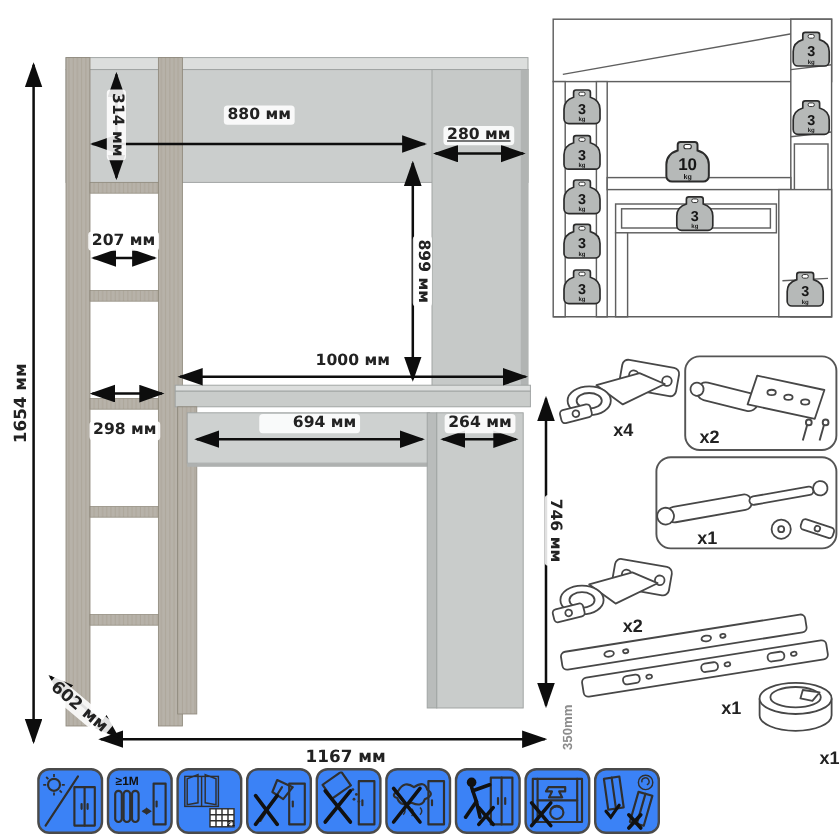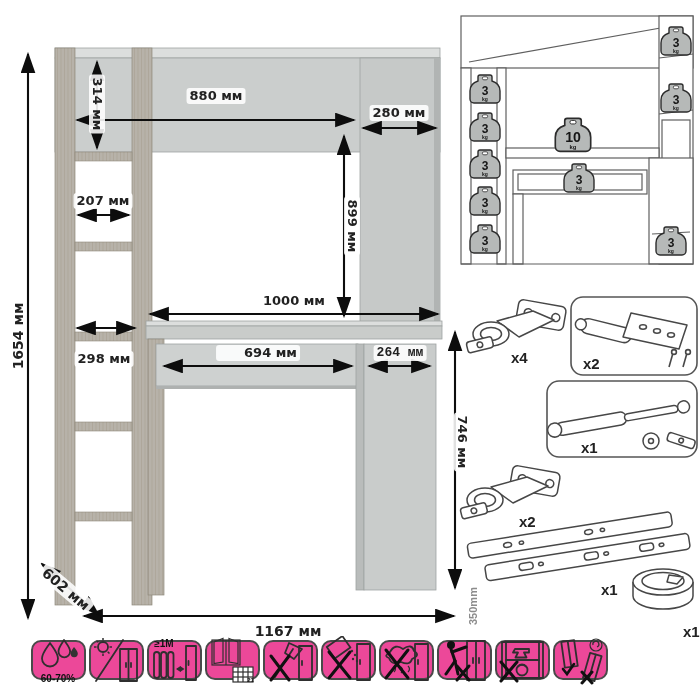--- a/index.html
+++ b/index.html
@@ -16,21 +16,21 @@
   .dim.rm90{transform:translate(-50%,-50%) rotate(-90deg);}
   .dim.r40{transform:translate(-50%,-50%) rotate(40deg);}
   
   .qty{font:700 15px "Liberation Sans",sans-serif;fill:#222;}
   .lenlabel{font:700 11px "Liberation Sans",sans-serif;fill:#8c8c8c;}
   
   .wt-num{font:700 12px "Liberation Sans",sans-serif;fill:#161616;text-anchor:middle;}
   .wt-unit{font:700 5px "Liberation Sans",sans-serif;fill:#161616;text-anchor:middle;}
   
   .icons-row{position:absolute;left:31px;top:640px;width:640px;height:57px;display:flex;gap:3px;}
-  .care{flex:0 0 55px;height:40px;border:2px solid #4a4a4a;border-radius:10px;background:#ec4899;
+  .care{flex:0 0 55px;height:55px;border:2px solid #4a4a4a;border-radius:10px;background:#3b82f6;
         box-sizing:border-box;display:flex;align-items:center;justify-content:center;}
   .care svg{display:block;}
   .ic{stroke:#2f2f2f;stroke-width:1.8;fill:none;stroke-linecap:round;stroke-linejoin:round;}
   .ic-thin{stroke:#2f2f2f;stroke-width:1.2;fill:none;}
   .ic-x{stroke:#111;stroke-width:3;fill:none;stroke-linecap:round;}
   .ic-txt{font-weight:700;fill:#111;text-anchor:middle;}
   
   .lw{stroke:#5f5f5f;stroke-width:1.2;fill:#ffffff;}
   .hw{stroke:#474747;stroke-width:1.5;fill:#ffffff;stroke-linejoin:round;}
   .panel{stroke:#9fa3a2;stroke-width:0.8;}
@@ -91,27 +91,27 @@
       <line x1="369" y1="366" x2="430" y2="366" marker-start="url(#ah)" marker-end="url(#ah)"></line>
       <line x1="455" y1="332" x2="455" y2="588" marker-start="url(#ah)" marker-end="url(#ah)"></line>
       <line x1="84" y1="616" x2="454" y2="616" marker-start="url(#ah)" marker-end="url(#ah)"></line>
       <line x1="42" y1="564" x2="98" y2="614" marker-start="url(#ah)" marker-end="url(#ah)"></line>
     </g>
   </svg>
 
   <div class="dim big rm90" style="left:18px;top:336px;">1654 мм</div>
   <div class="dim r90" style="left:97px;top:104px;">314 мм</div>
   <div class="dim" style="left:216px;top:96px;">880 мм</div>
-  <div class="dim" style="left:399px;top:113px;">280 мм</div>
+  <div class="dim" style="left:399px;top:113px;text-decoration:underline;">280 мм</div>
   <div class="dim r90" style="left:352px;top:226px;">899 мм</div>
   <div class="dim" style="left:103px;top:201px;">207 мм</div>
   <div class="dim" style="left:104px;top:343px;margin-top:16px;">298 мм</div>
   <div class="dim" style="left:294px;top:301px;">1000 мм</div>
   <div class="dim" style="left:258px;top:353px;padding-left:28px;">694 мм</div>
-  <div class="dim" style="left:400px;top:353px;font-family:Liberation Mono, monospace;">264 мм</div>
+  <div class="dim" style="left:400px;top:353px;">264 мм</div>
   <div class="dim r90" style="left:462px;top:442px;">746 мм</div>
   <div class="dim big r40" style="left:66px;top:589px;">602 мм</div>
   <div class="dim big" style="left:288px;top:631px;">1167 мм</div>
 
   <svg class="abs" style="left:455px;top:2px;" width="245" height="292" viewBox="0 0 245 292">
     <defs>
       <g id="wt-shape">
         <path d="M-5,-15 h10 a2,2 0 0 1 2,2 v4 q8,2.5 8,10 v8 a4,4 0 0 1 -4,4 h-22 a4,4 0 0 1 -4,-4 v-8 q0,-7.5 8,-10 v-4 a2,2 0 0 1 2,-2 z" fill="#b6b9b8" stroke="#2c2c2c" stroke-width="1.4"></path>
         <rect x="-2.6" y="-13.2" width="5.2" height="3" rx="1.4" fill="#fff" stroke="#2c2c2c" stroke-width="0.8"></rect>
       </g>
@@ -288,28 +288,20 @@
       <path d="M2,15 v14 a30,13 0 0 0 60,0 v-14" class="hw"></path>
       <ellipse cx="32" cy="15" rx="30" ry="13" class="hw"></ellipse>
       <ellipse cx="32" cy="14" rx="21" ry="8.5" class="hw"></ellipse>
       <path d="M38,8 L52,10 L46,17 L36,15 Z" class="hw"></path>
       <text class="qty" x="52" y="70">x1</text>
     </g>
   </svg>
 
   <div class="icons-row">
 
-    <div class="care">
-      <svg width="49" height="49" viewBox="0 0 49 49">
-        <path class="ic" d="M16,7 C12,13 8,17.5 8,22.5 a8,8 0 0 0 16,0 C24,17.5 20,13 16,7 Z"></path>
-        <path class="ic" d="M30,4 C27.3,8.5 24.5,11.5 24.5,15.5 a5.8,5.8 0 0 0 11.6,0 C36.1,11.5 33,8.5 30,4 Z"></path>
-        <path d="M40,11 C38.3,13.6 36.6,15.4 36.6,17.6 a3.6,3.6 0 0 0 7.2,0 C43.8,15.4 42,13.6 40,11 Z" fill="#333"></path>
-        <text class="ic-txt" x="24" y="46" font-size="10">60-70%</text>
-      </svg>
-    </div>
 
 
     <div class="care">
       <svg width="49" height="49" viewBox="0 0 49 49">
         <circle class="ic" cx="11" cy="11" r="5"></circle>
         <g stroke="#2f2f2f" stroke-width="1.5">
           <line x1="11" y1="2" x2="11" y2="4.5"></line>
             <line x1="11" y1="17.5" x2="11" y2="20"></line>
           <line x1="2" y1="11" x2="4.5" y2="11"></line>
             <line x1="17.5" y1="11" x2="20" y2="11"></line>

